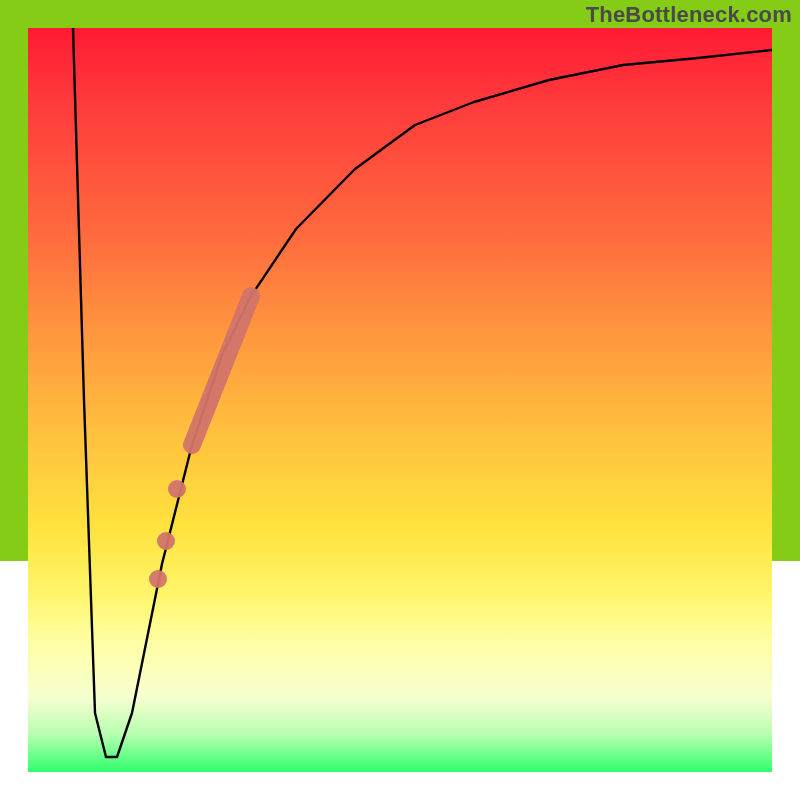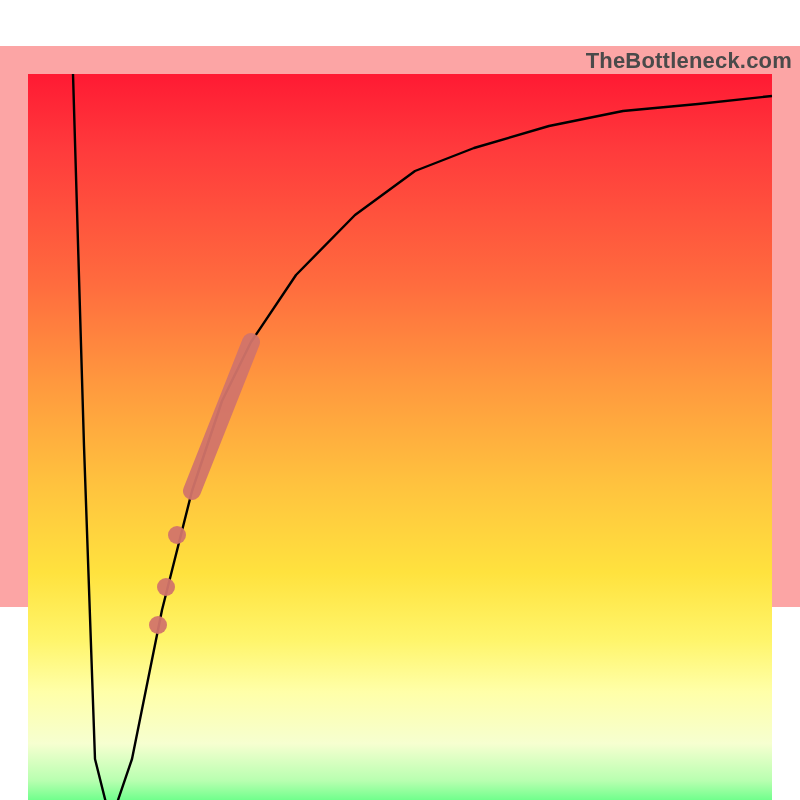--- a/index.html
+++ b/index.html
@@ -7,22 +7,21 @@
     padding: 0;
     width: 800px;
     height: 800px;
     overflow: hidden;
     font-family: Arial, Helvetica, sans-serif;
   }
   .frame {
     position: relative;
     width: 800px;
     height: 561px;
-    background: #fca5a5;
-    margin-top: 46px;
+    background: #84cc16;
   }
   .watermark {
     position: absolute;
     top: 2px;
     right: 8px;
     color: #4a4a4a;
     font-size: 22px;
     font-weight: 600;
     letter-spacing: 0.2px;
     z-index: 10;

